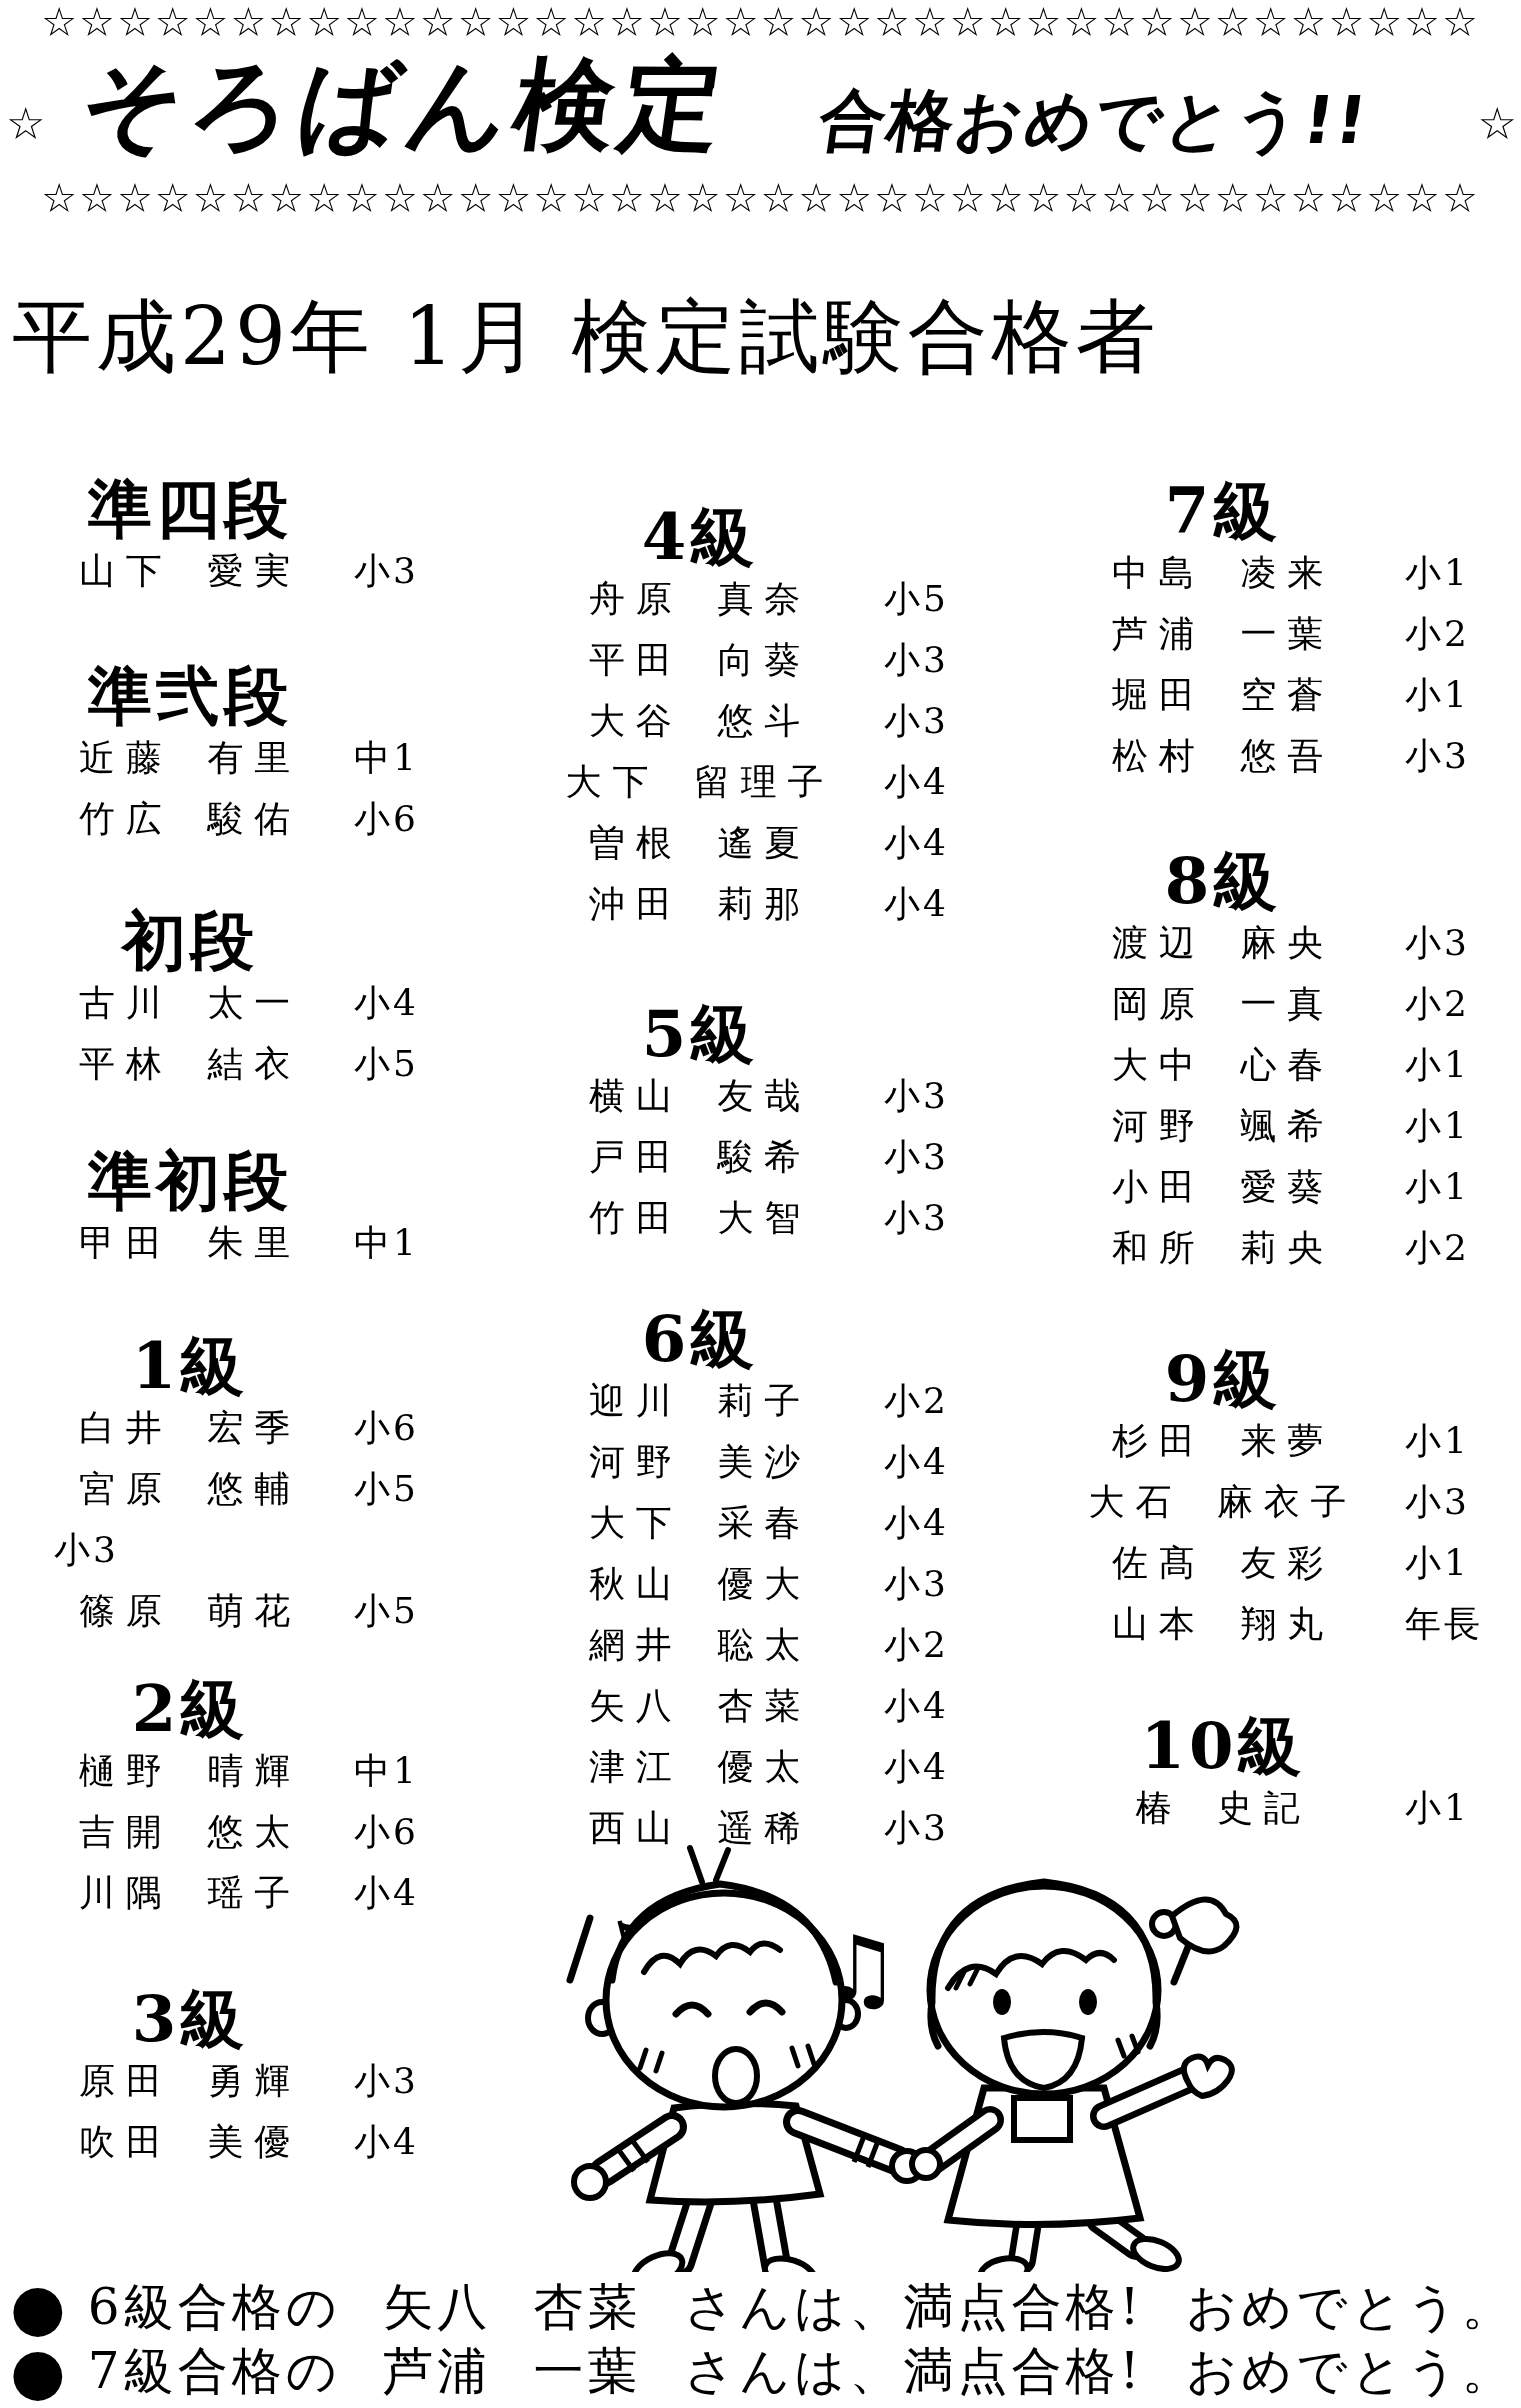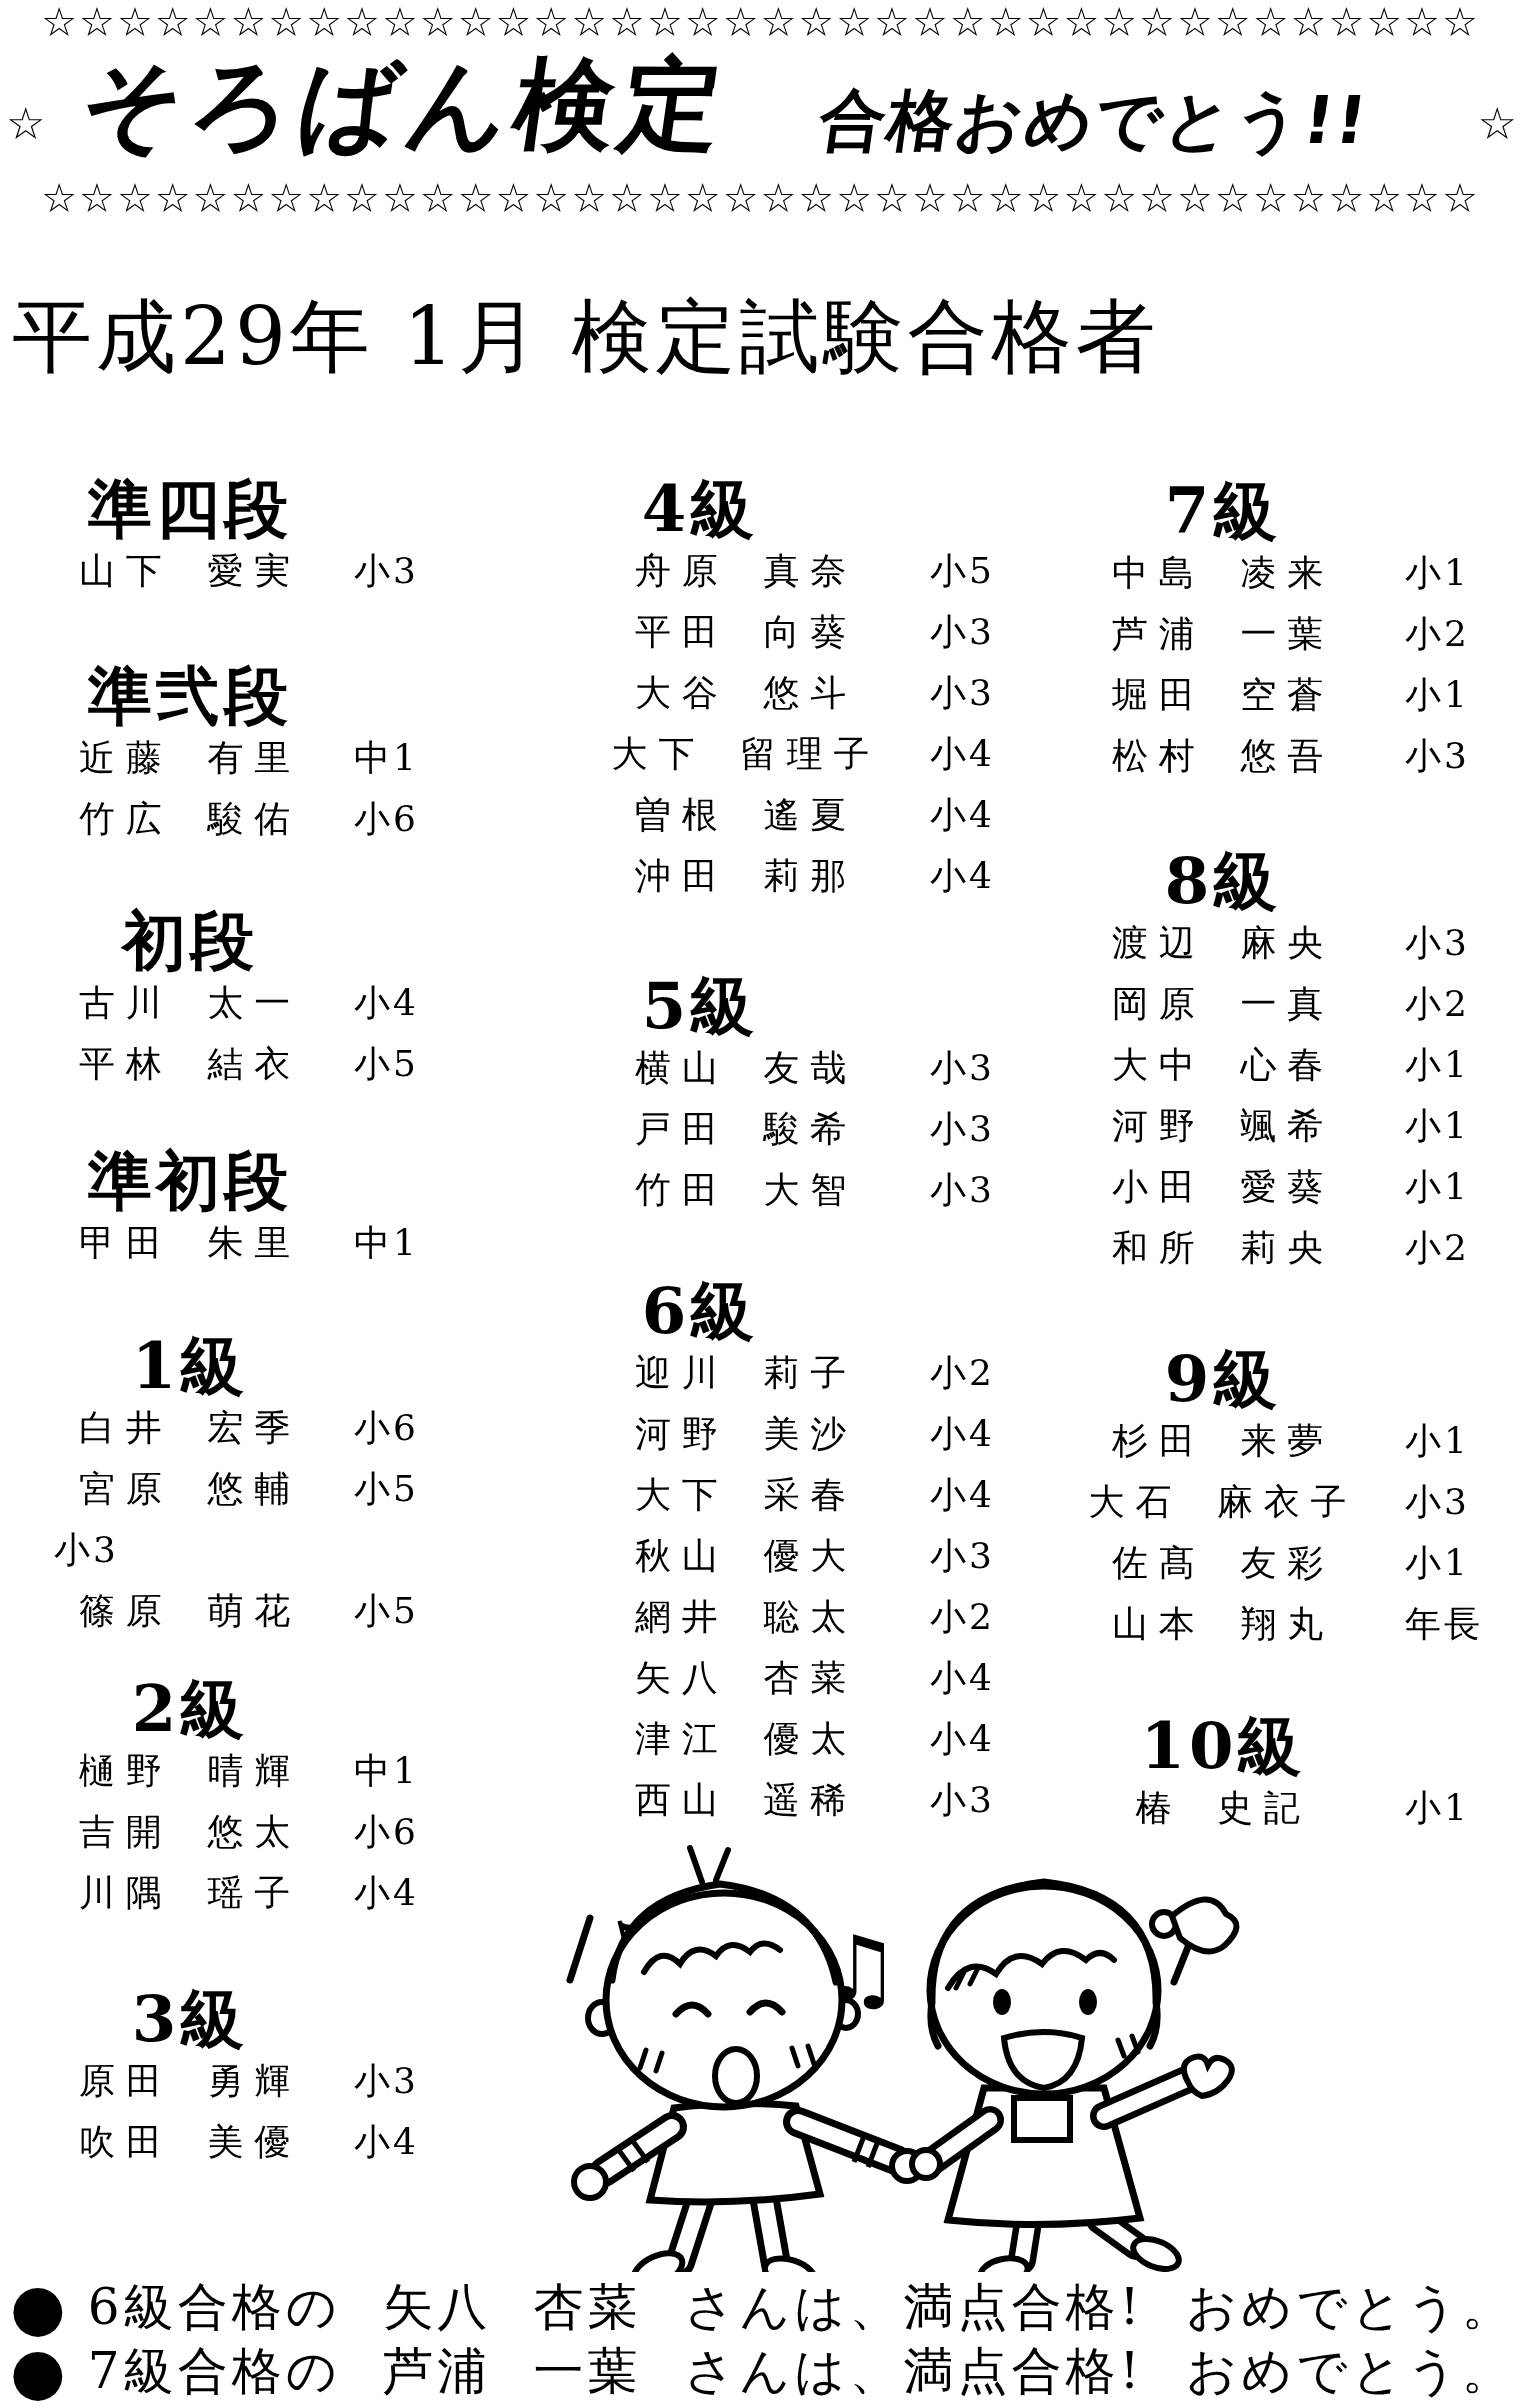--- a/index.html
+++ b/index.html
@@ -39,26 +39,26 @@
   }
   .col{position:absolute;top:478px;}
   #col1{left:40px;width:470px;}
   #col2{left:530px;width:480px;}
   #col3{left:1055px;width:466px;}
   .sec-header{
     font-size:64px;font-weight:bold;height:62px;line-height:62px;
     text-align:center;letter-spacing:4px;white-space:nowrap;
   }
   #col1 .sec-header{width:300px;}
-  #col2 .sec-header{width:340px;}
+  #col2 .sec-header{width:340px;margin-top:28px;}
   #col3 .sec-header{width:336px;}
   .row{display:flex;height:61px;line-height:61px;font-size:36px;white-space:nowrap;}
   .nm{text-align:center;letter-spacing:0.30em;word-spacing:0.35em;}
   #col1 .nm{width:300px;}
-  #col2 .nm{width:340px;margin-left:46px;}
+  #col2 .nm{width:340px;}
   #col3 .nm{width:336px;}
   .gr{margin-left:14px;letter-spacing:3px;}
   .note-line{
     position:absolute;left:10px;width:1505px;height:62px;
     display:flex;align-items:center;font-size:50px;white-space:nowrap;
   }
   #note1{top:2276px;}
   #note2{top:2340px;}
   .note-bullet{font-size:64px;line-height:62px;margin-right:22px;
     font-family:"DejaVu Sans","Liberation Sans",sans-serif;}

